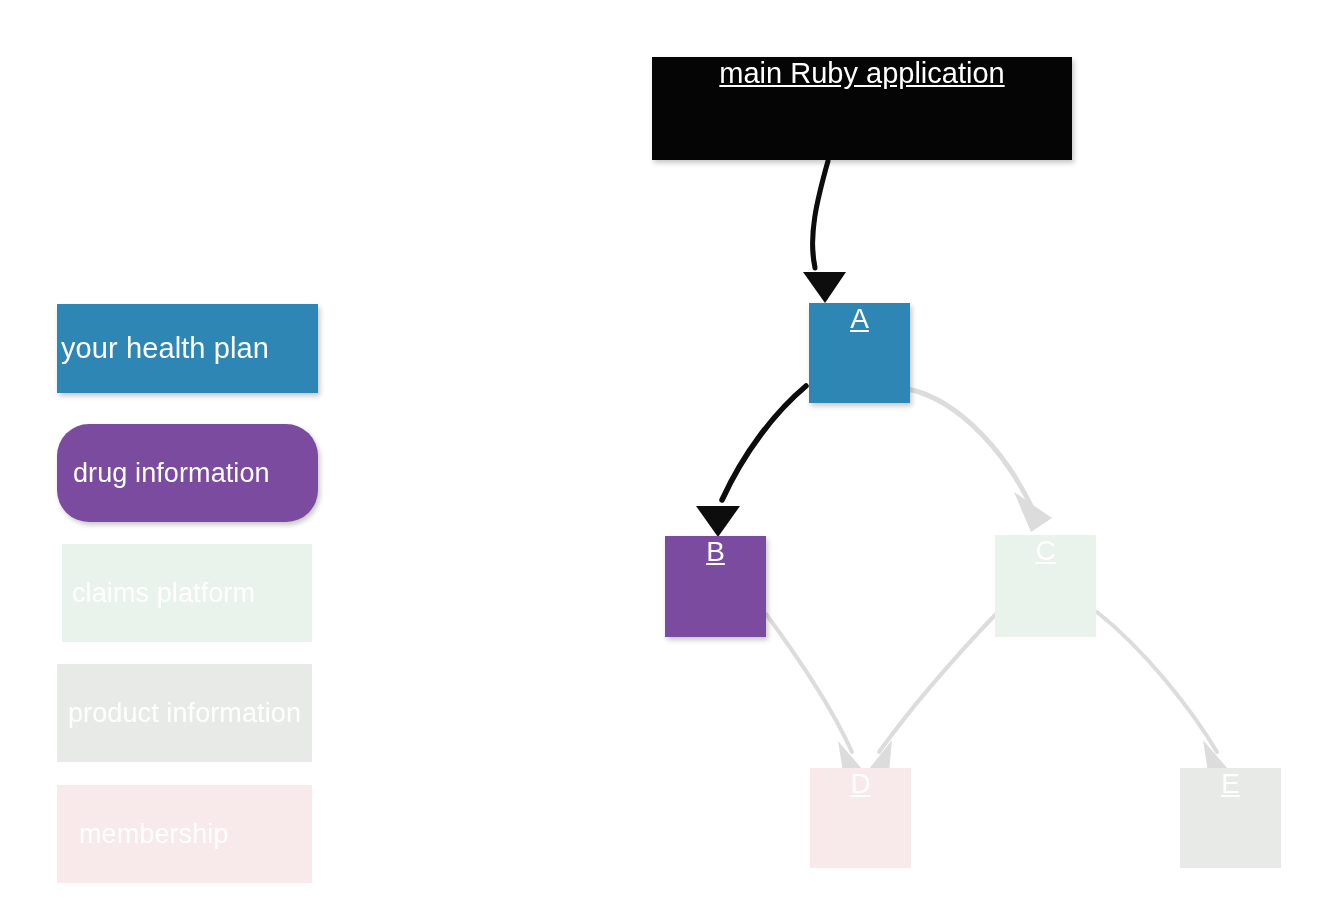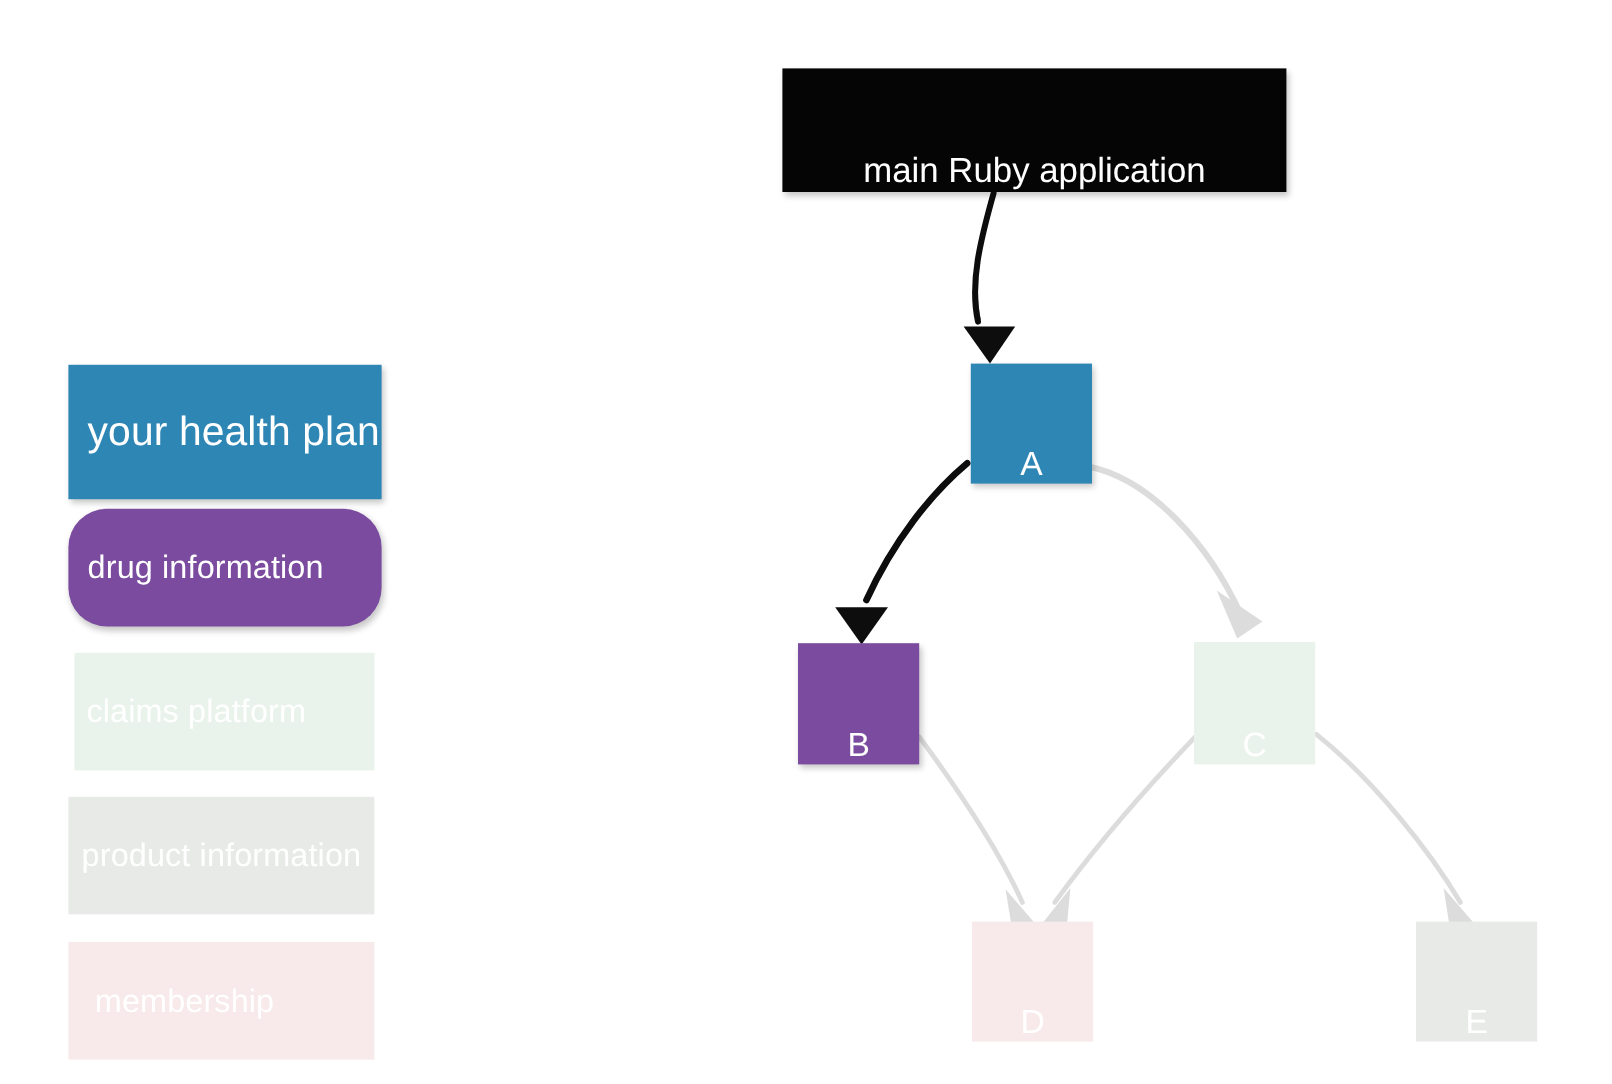--- a/index.html
+++ b/index.html
@@ -35,23 +35,23 @@
   .card .card-label { display: block; width: 100%; }
 
   .card.solid {
     box-shadow: 2px 3px 5px rgba(0,0,0,0.22);
   }
   .card.ghost {
     box-shadow: none;
   }
 
   .card-health {
-    left: 57px;  top: 304px;  width: 261px; height: 112px;
-    padding: 0 0 0 16px;
-    font-size: 34px;
+    left: 57px;  top: 304px;  width: 261px; height: 89px;
+    padding: 0 0 0 4px;
+    font-size: 29px;
   }
   .card-drug {
     left: 57px;  top: 424px;  width: 261px; height: 98px;
     padding: 0 0 0 16px;
     font-size: 27px;
   }
   .card-claims {
     left: 62px;  top: 544px;  width: 250px; height: 98px;
     padding: 0 0 0 10px;
     font-size: 27px;
@@ -66,25 +66,26 @@
     left: 57px;  top: 785px;  width: 255px; height: 98px;
     padding: 0 0 0 22px;
     font-size: 27px;
   }
 
   
   .node {
     position: absolute;
     box-sizing: border-box;
     display: flex;
-    align-items: flex-end;
+    align-items: flex-start;
     justify-content: center;
     color: #ffffff;
     font-size: 28px;
     font-weight: 400;
+    text-decoration: underline;
   }
   .node.solid { box-shadow: 2px 3px 5px rgba(0,0,0,0.22); }
   .node.ghost { box-shadow: none; }
 
   .node-main {
     left: 652px; top: 57px; width: 420px; height: 103px;
     font-size: 29px;
   }
   .node-a { left: 809px; top: 303px; width: 101px; height: 100px; }
   .node-b { left: 665px; top: 536px; width: 101px; height: 101px; }

